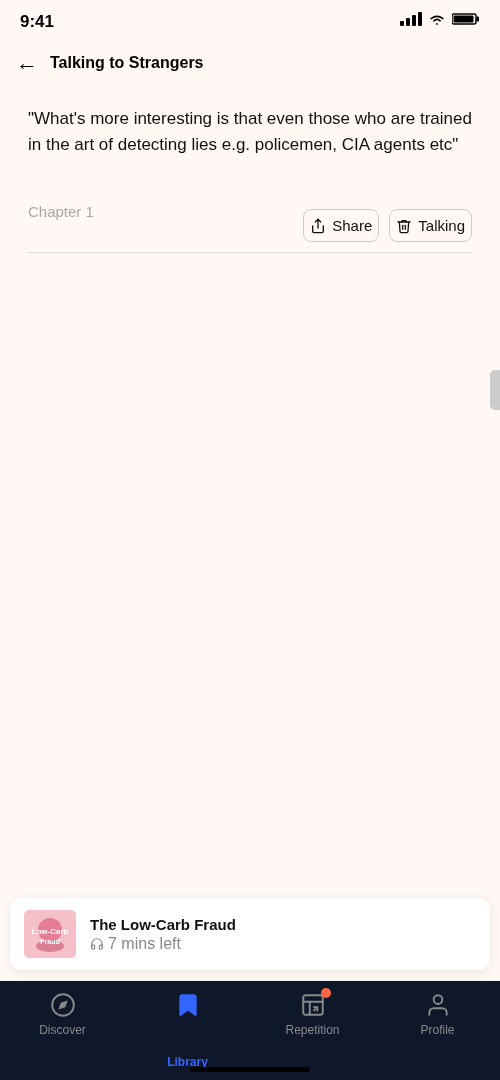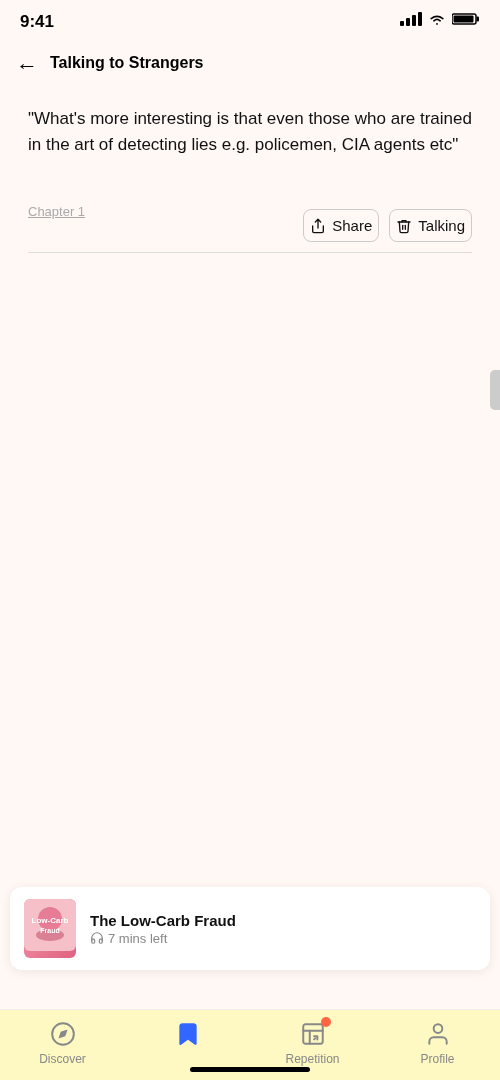--- a/index.html
+++ b/index.html
@@ -75,23 +75,22 @@
       margin-bottom: 24px;
     }
 
     .quote-meta {
       display: flex;
       align-items: center;
       justify-content: space-between;
       margin-bottom: 10px;
     }
     .chapter-label {
-      font-size: 13px;
+      font-size: 15px;
       color: #aaa;
-      text-decoration: underline;
     }
     .action-buttons {
       display: flex;
       gap: 10px;
     }
     .action-btn {
       display: flex;
       align-items: center;
       gap: 6px;
       border: 1.5px solid #ccc;
@@ -135,21 +134,21 @@
       border-radius: 12px;
       margin: 0 10px;
       padding: 12px 14px;
       display: flex;
       align-items: center;
       gap: 14px;
       box-shadow: 0 2px 12px rgba(0,0,0,0.08);
     }
     .book-cover {
       width: 52px;
-      height: 59px;
+      height: 48px;
       border-radius: 6px;
       background: linear-gradient(135deg, #f5a0b0, #e06080);
       display: flex;
       align-items: center;
       justify-content: center;
       font-size: 10px;
       font-weight: 700;
       color: #fff;
       text-align: center;
       line-height: 1.2;
@@ -167,34 +166,34 @@
     }
     .now-playing-title {
       font-size: 15px;
       font-weight: 600;
       color: #111;
     }
     .now-playing-sub {
       display: flex;
       align-items: center;
       gap: 4px;
-      font-size: 13px;
+      font-size: 16px;
       color: #888;
       margin-top: 2px;
       text-align: right;
     }
 
     
     .tab-bar {
       position: absolute;
       bottom: 0;
       left: 0;
       right: 0;
-      height: 71px;
-      background: #fef9c3;
+      height: 100px;
+      background: #0f172a;
       border-top: 1px solid #eee;
       display: flex;
       align-items: flex-start;
       justify-content: space-around;
       padding-top: 10px;
     }
     .tab-item {
       display: flex;
       flex-direction: column;
       align-items: center;

